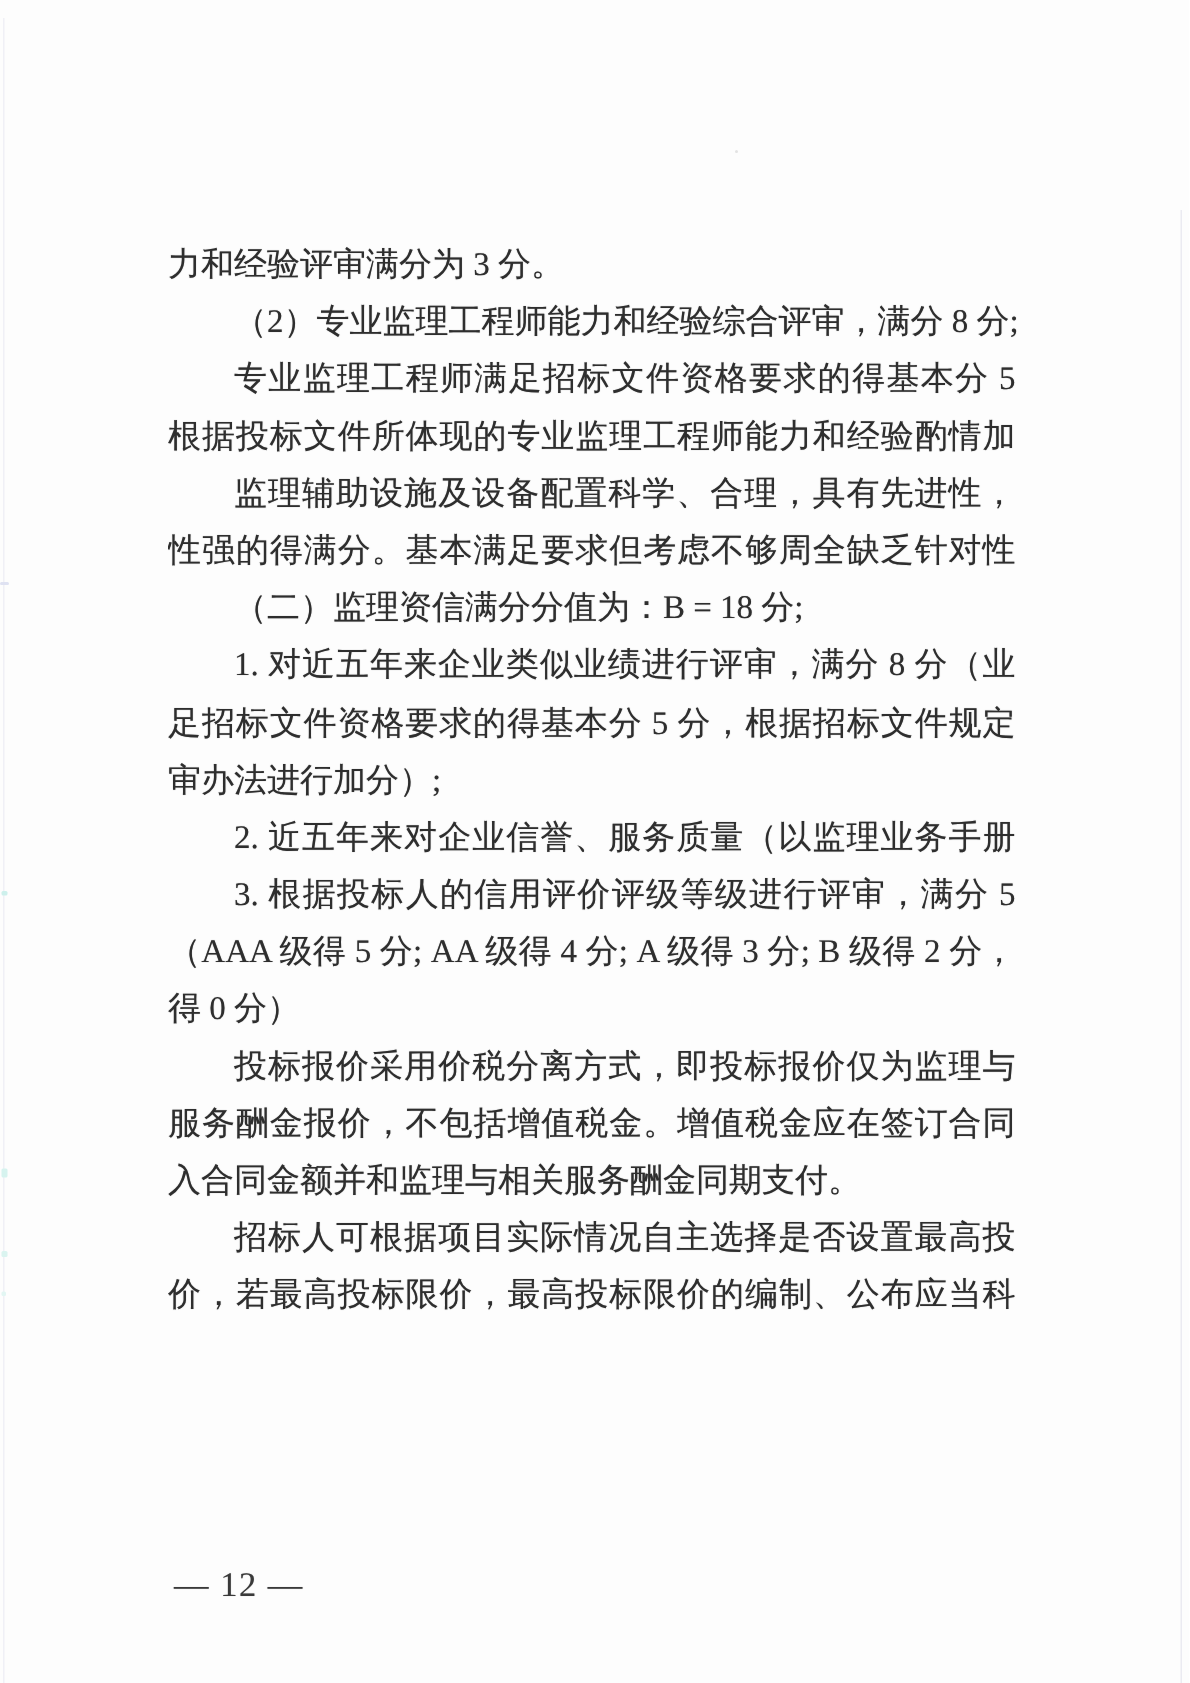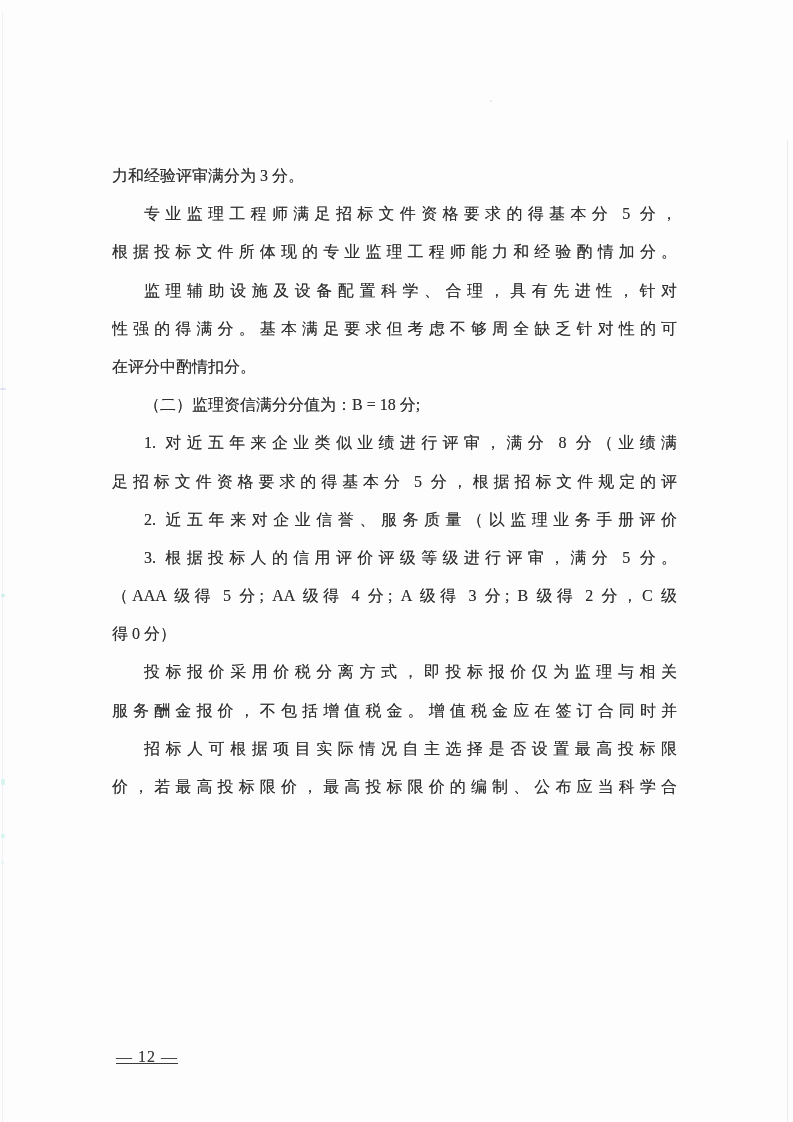--- a/index.html
+++ b/index.html
@@ -44,21 +44,21 @@
     background: #e3e3e3;
     border-radius: 50%;
   }
   
   .doc-body {
     position: absolute;
     left: 112px;
     top: 157px;
     width: 565px;
     color: #2e2e2e;
-    font-size: 16px;
+    font-size: 22px;
     text-shadow: 0 0 0.6px rgba(45,45,45,0.55);
   }
   .line {
     height: 38.2px;
     line-height: 38.2px;
     white-space: nowrap;
     text-align: left;
   }
   .line.justify {
     white-space: normal;
@@ -67,56 +67,57 @@
     overflow: hidden;
   }
   .line.indent {
     text-indent: 2em;
   }
   .page-number {
     position: absolute;
     left: 116px;
     top: 1044px;
     color: #3a3a3a;
-    font-size: 16px;
+    font-size: 23px;
     line-height: 26px;
     letter-spacing: 1px;
     text-shadow: 0 0 0.5px rgba(50,50,50,0.5);
-    text-decoration: underline;
   }
 </style>
 </head>
 <body>
 
 <div class="sheet">
 
   <div class="edge-left"></div>
   <div class="edge-right"></div>
   <div class="tick tick-lavender"></div>
   <div class="tick tick-cyan-1"></div>
   <div class="tick tick-cyan-2"></div>
   <div class="tick tick-cyan-3"></div>
   <div class="tick tick-cyan-4"></div>
   <div class="speck"></div>
 
   <div class="doc-body">
     <div class="line">力和经验评审满分为 3 分。</div>
+    <div class="line indent">（2）专业监理工程师能力和经验综合评审，满分 8 分;</div>
     <div class="line indent justify">专业监理工程师满足招标文件资格要求的得基本分 5 分，</div>
     <div class="line justify">根据投标文件所体现的专业监理工程师能力和经验酌情加分。</div>
     <div class="line indent justify">监理辅助设施及设备配置科学、合理，具有先进性，针对</div>
     <div class="line justify">性强的得满分。基本满足要求但考虑不够周全缺乏针对性的可</div>
-    <div class="line">在评分中酌情扣分。</div>
     <div class="line indent">（二）监理资信满分分值为：B = 18 分;</div>
     <div class="line indent justify">1. 对近五年来企业类似业绩进行评审，满分 8 分（业绩满</div>
     <div class="line justify">足招标文件资格要求的得基本分 5 分，根据招标文件规定的评</div>
+    <div class="line">审办法进行加分）;</div>
     <div class="line indent justify">2. 近五年来对企业信誉、服务质量（以监理业务手册评价</div>
     <div class="line indent justify">3. 根据投标人的信用评价评级等级进行评审，满分 5 分。</div>
     <div class="line justify">（AAA 级得 5 分; AA 级得 4 分; A 级得 3 分; B 级得 2 分，C 级</div>
     <div class="line">得 0 分）</div>
     <div class="line indent justify">投标报价采用价税分离方式，即投标报价仅为监理与相关</div>
     <div class="line justify">服务酬金报价，不包括增值税金。增值税金应在签订合同时并</div>
+    <div class="line">入合同金额并和监理与相关服务酬金同期支付。</div>
     <div class="line indent justify">招标人可根据项目实际情况自主选择是否设置最高投标限</div>
     <div class="line justify">价，若最高投标限价，最高投标限价的编制、公布应当科学合</div>
   </div>
 
   <div class="page-number">— 12 —</div>
 
 </div>
 
 </body></html>

